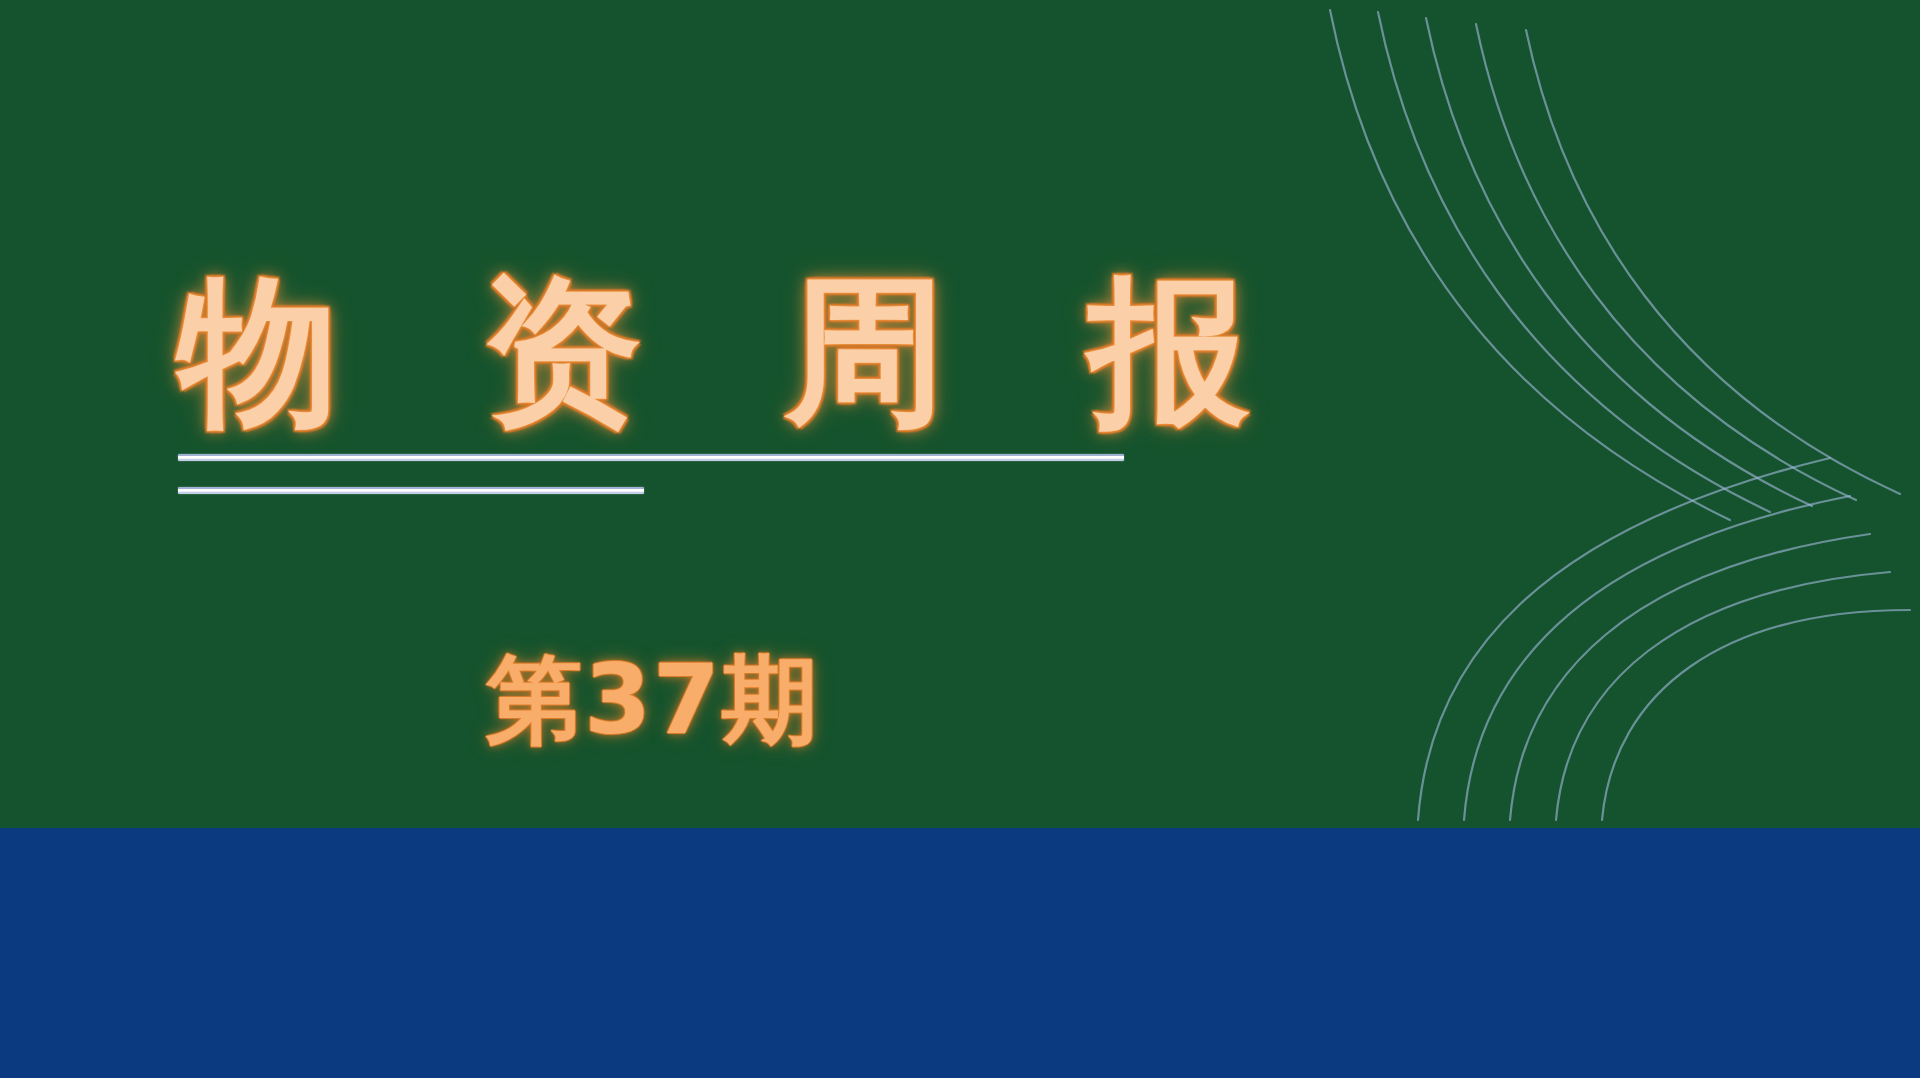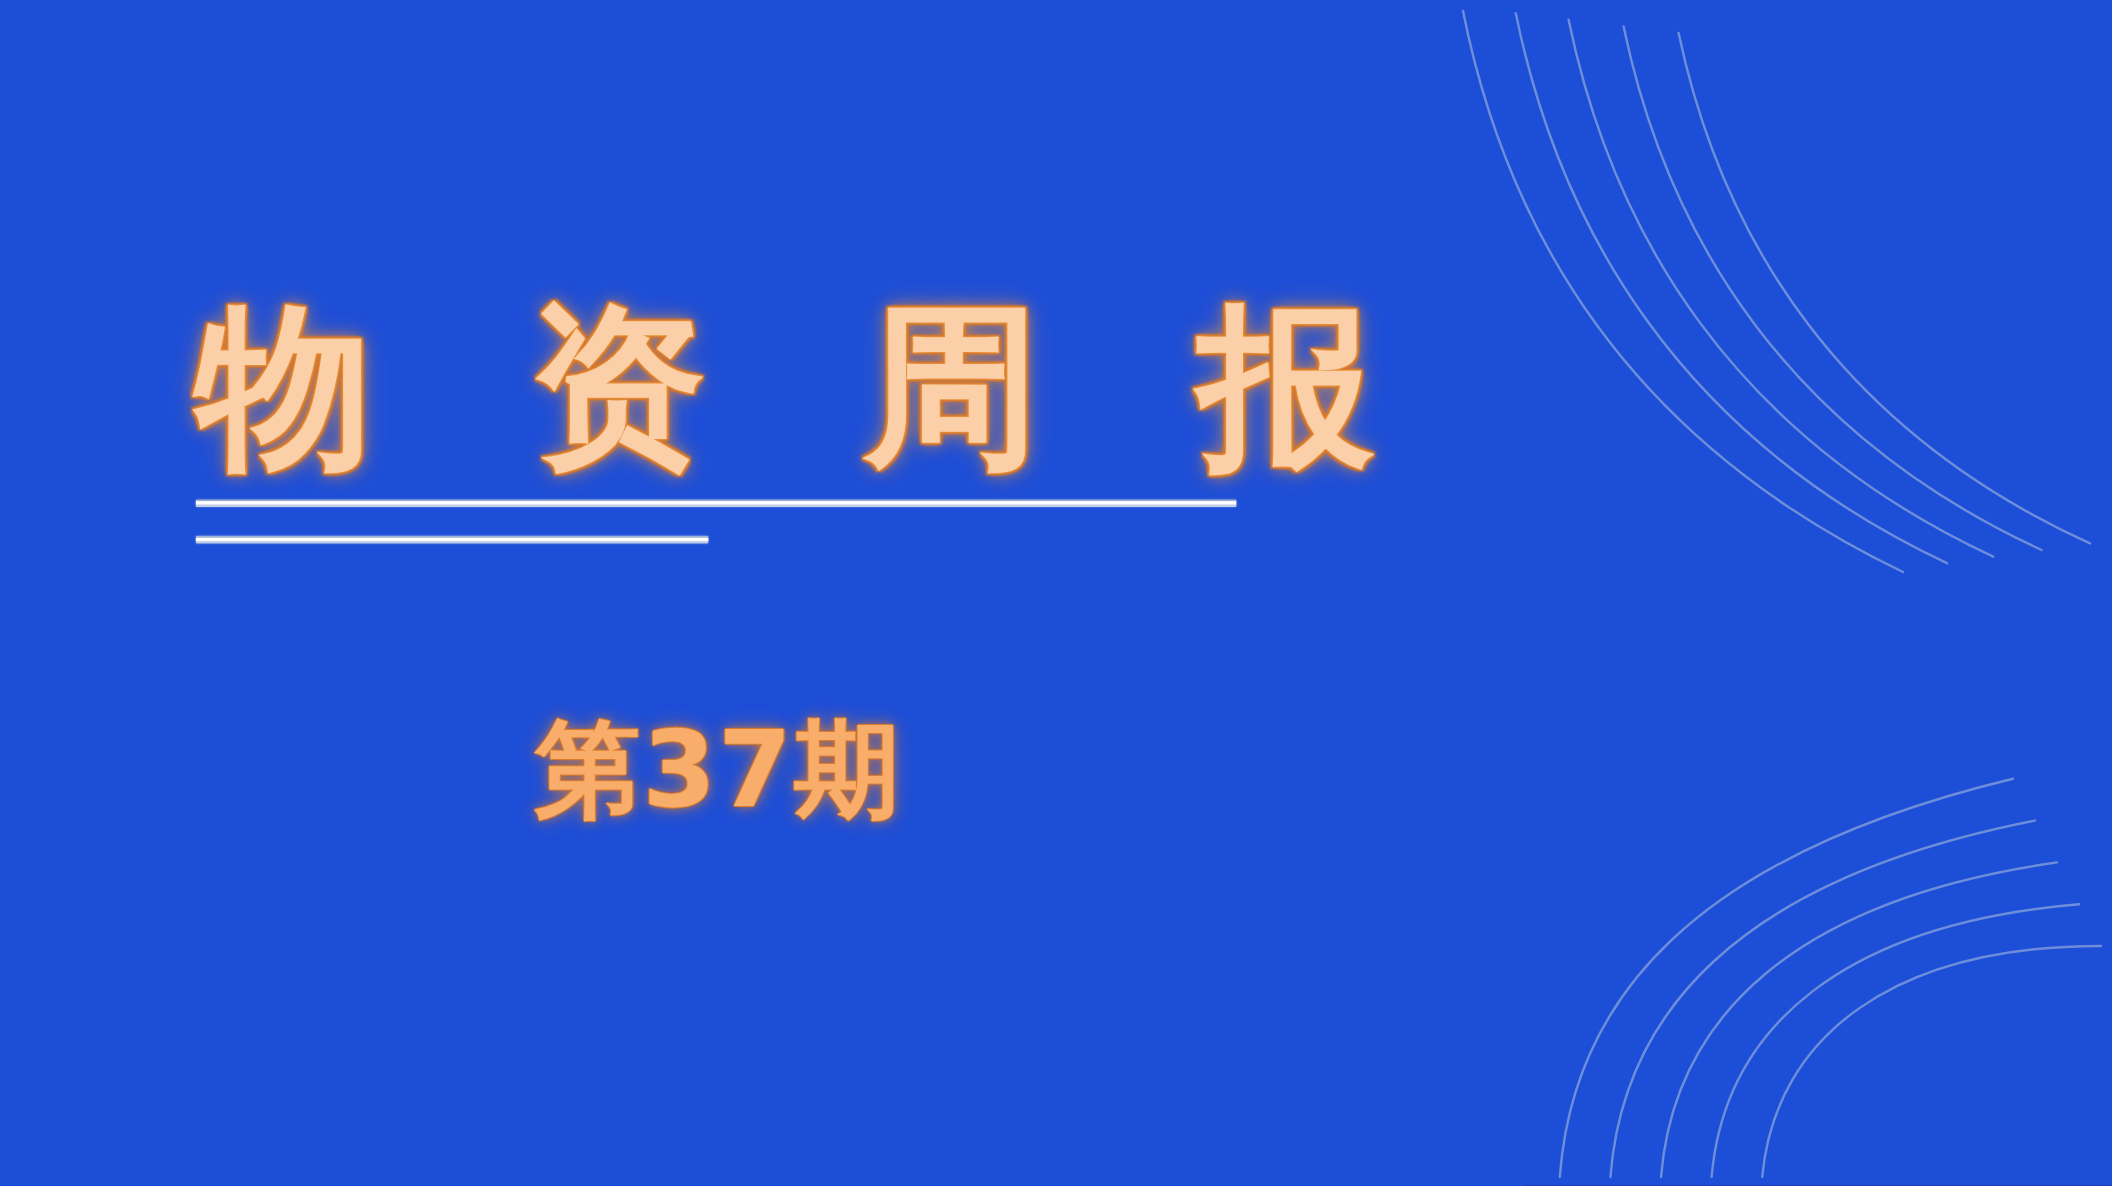--- a/index.html
+++ b/index.html
@@ -4,23 +4,23 @@
 <title>物资周报</title>
 <style>
   html, body {
     margin: 0;
     padding: 0;
     background: #0b3a80;
   }
   #slide {
     position: relative;
     width: 1920px;
-    height: 1078px;
+    height: 828px;
     overflow: hidden;
-    background: #1d4ed8;
+    background: #14532d;
     font-family: "DejaVu Sans", "Liberation Sans", sans-serif;
   }
 
   
   .deco {
     position: absolute;
     pointer-events: none;
   }
   .deco-tr {
     top: 0;

